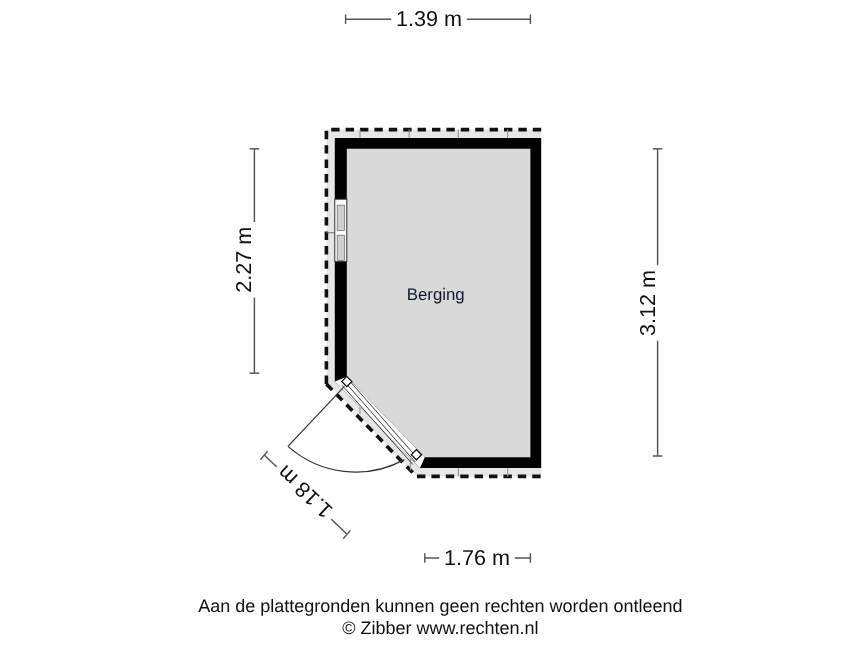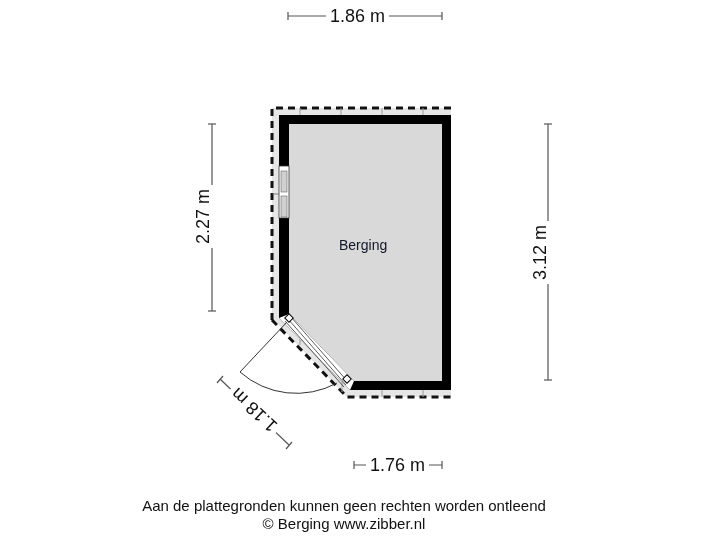--- a/index.html
+++ b/index.html
@@ -1,20 +1,20 @@
 <!DOCTYPE html>
 <html><head>
   <meta charset="utf-8">
   <style>
     html, body { margin:0; padding:0; background:#ffffff; }
     body { width:720px; height:540px; position:relative; overflow:hidden; font-family:"Liberation Sans", sans-serif; color:#111; }
     .plan { position:absolute; left:0; top:0; width:720px; height:540px; }
     .dim-label { position:absolute; font-size:18px; color:#111; white-space:nowrap; background:#fff; padding:0 4px; }
     .room-label { position:absolute; font-size:14px; color:#0f172a; }
-    .footer { position:absolute; left:0; width:688px; text-align:center; font-size:15px; color:#111; }
+    .footer { position:absolute; left:0; width:688px; text-align:center; font-size:15px; color:#111;padding-left:23px; }
   </style>
 </head>
 <body>
 
 <svg class="plan" width="720" height="540" viewBox="0 0 720 540" xmlns="http://www.w3.org/2000/svg">
 
   <g>
     <polygon points="272,108 451,108 451,397 347,397 272,318" fill="#e6e6e6"></polygon>
   </g>
 
@@ -77,26 +77,26 @@
     <line x1="354" y1="465" x2="442" y2="465"></line>
     <line x1="354" y1="461" x2="354" y2="469"></line>
     <line x1="442" y1="461" x2="442" y2="469"></line>
 
     <line x1="220" y1="379" x2="289" y2="445"></line>
     <line x1="217" y1="383" x2="223" y2="376"></line>
     <line x1="286" y1="449" x2="292" y2="442"></line>
   </g>
 </svg>
 
-<div class="dim-label" style="left:326px; top:6px;">1.86 m</div>
+<div class="dim-label" style="left:326px; top:6px;">1.39 m</div>
 
 <div class="dim-label" style="left:172px; top:206px; transform:rotate(-90deg); transform-origin:center;">2.27 m</div>
 
 <div class="dim-label" style="left:509px; top:242px; transform:rotate(-90deg); transform-origin:center;">3.12 m</div>
 
 <div class="dim-label" style="left:366px; top:455px;">1.76 m</div>
 
 <div class="dim-label" style="left:223px; top:399px; transform:rotate(223deg); transform-origin:center;">1.18 m</div>
 
 <div class="room-label" style="left:339px; top:237px;">Berging</div>
 
 <div class="footer" style="top:497px;">Aan de plattegronden kunnen geen rechten worden ontleend</div>
-<div class="footer" style="top:515px;">© Berging www.zibber.nl</div>
+<div class="footer" style="top:515px;">© Zibber www.rechten.nl</div>
 
 </body></html>

